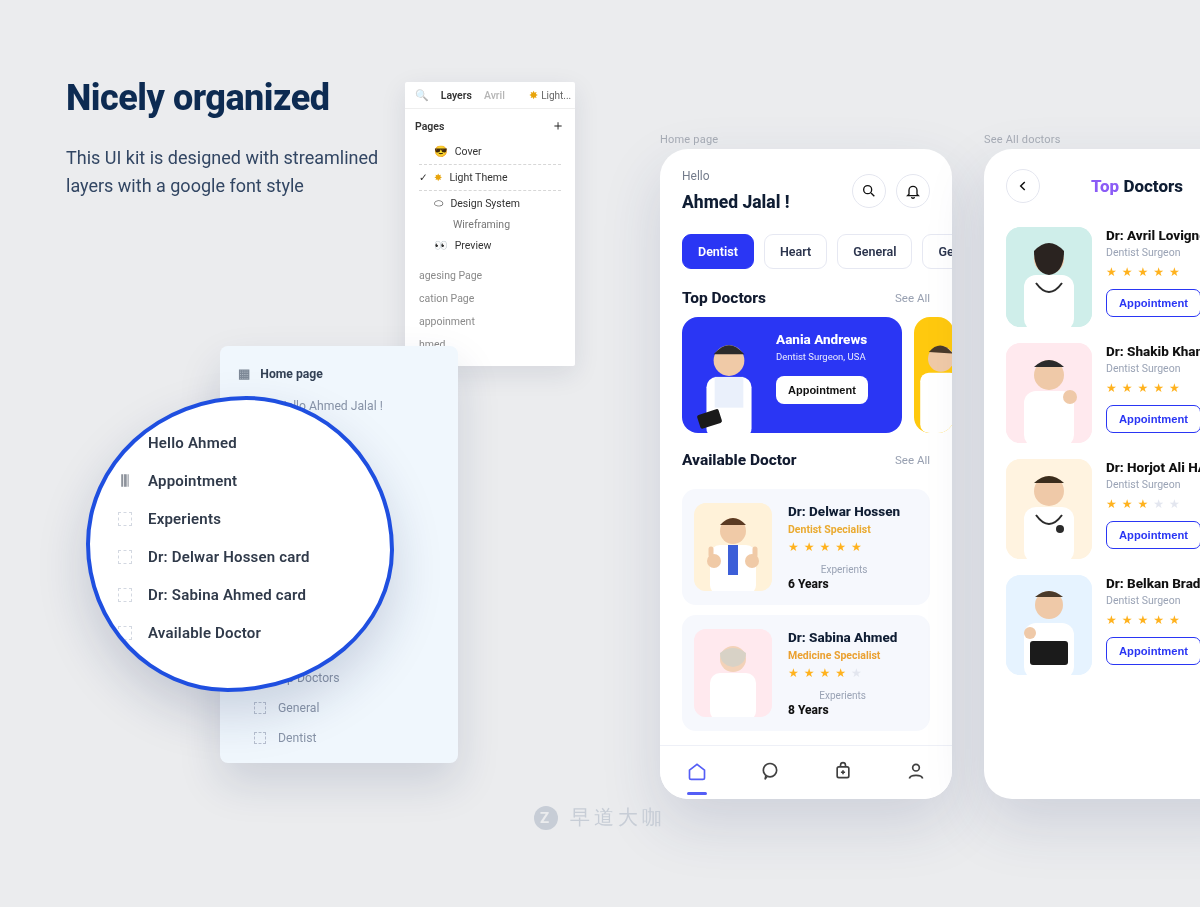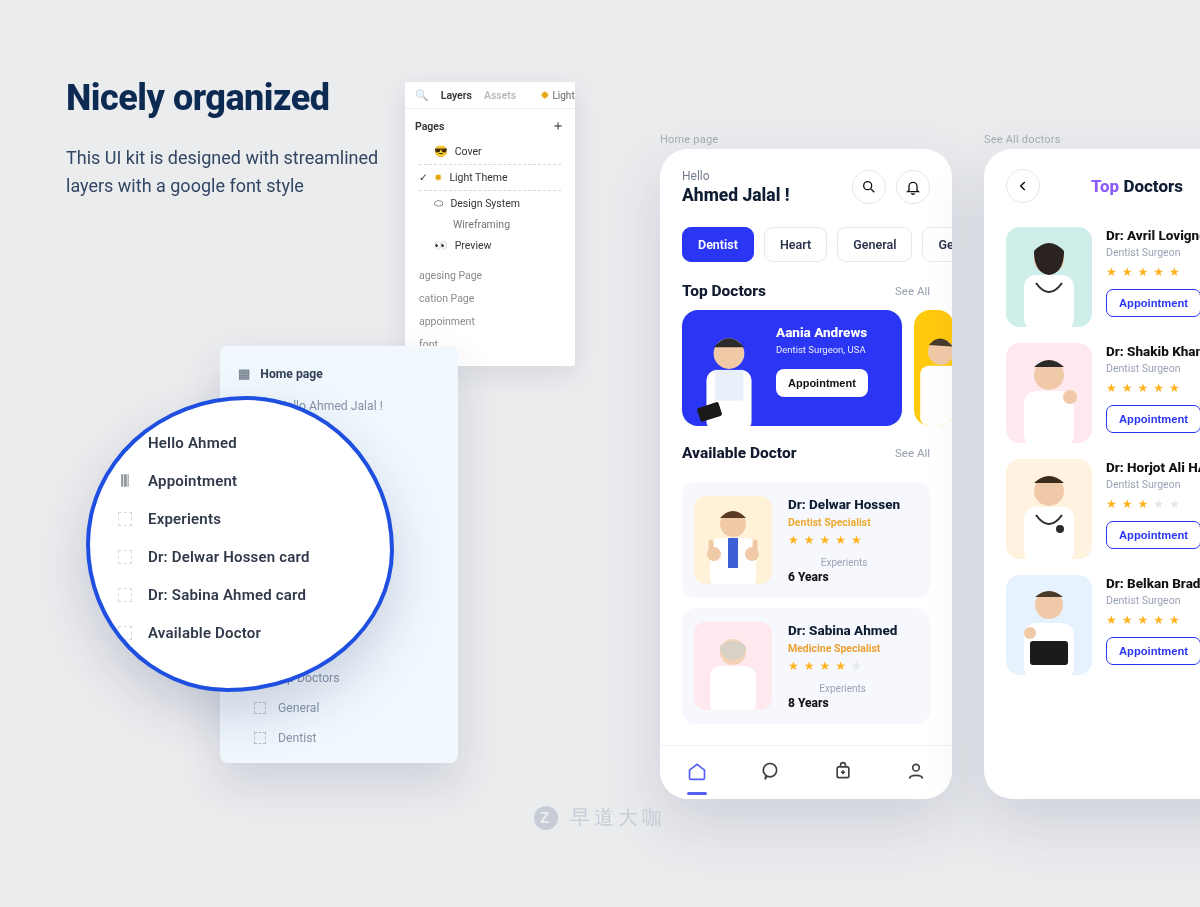--- a/index.html
+++ b/index.html
@@ -113,21 +113,21 @@
   box-shadow: 0 24px 60px rgba(40,55,110,.15);
   overflow:hidden;
 }
 .phone-home { left:660px; top:149px; width:292px; height:650px; }
 .phone-label { position:absolute; font-size:11px; color:#a7acb5; letter-spacing:.2px; }
 .lbl-home { left:660px; top:133px; }
 .lbl-all  { left:984px; top:133px; }
 
 .ph-header{ display:flex; align-items:center; justify-content:space-between; padding:20px 22px 8px;}
 .hello { font-size:12px; color:#747c8c; }
-.name  { font-size:17.5px; font-weight:800; color:#0f1d33; margin-top:2px;}
+.name  { font-size:17.5px; font-weight:800; color:#0f1d33; margin-top:9px;}
 .iconbtn { width:34px; height:34px; border-radius:50%; border:1.3px solid #e4e6ef; display:flex; align-items:center; justify-content:center; font-size:15px; color:#1a2236;}
 .iconbtns { display:flex; gap:10px;}
 
 .chips { display:flex; gap:10px; padding:14px 22px 2px; overflow:hidden;}
 .chip  { padding:9px 15px; border-radius:9px; font-size:12.5px; font-weight:600; color:#2b344d; border:1px solid #e6e8f2; background:#fff; white-space:nowrap;}
 .chip.active{ background:#2a36f4; border-color:#2a36f4; color:#fff;}
 
 .section-head { display:flex; align-items:center; justify-content:space-between; padding:18px 22px 10px;}
 .section-title { font-size:15.5px; font-weight:800; color:#111a2f; }
 .see-all { font-size:11.5px; color:#98a0b1; }
@@ -187,21 +187,21 @@
   <h1>
     <span>Nicely organized</span><br>
   </h1>
   <p>This UI kit is designed with streamlined layers with a google font style</p>
 </div>
 
 <div class="figma-panel">
   <div class="figma-tabs">
     <span class="magnify">🔍</span>
     <span class="tab">Layers</span>
-    <span class="tab dim">Assets</span>
+    <span class="tab dim">Avril</span>
     <span class="spacer"></span>
     <span class="theme">
         <span class="sun">✸</span>
         <span>Light...</span>
       </span>
   </div>
   <div class="figma-pages-head">
     <span>Pages</span>
     <span class="plus">＋</span>
   </div>
@@ -231,21 +231,21 @@
     <div class="fp-row">
         <span class="check">✓</span>
         <span class="emoji">👀</span>
         <span>Preview</span>
       </div>
   </div>
   <div class="figma-layers">
     <div class="fl-row dim">agesing Page</div>
     <div class="fl-row dim">cation Page</div>
     <div class="fl-row dim">appoinment</div>
-    <div class="fl-row dim">font</div>
+    <div class="fl-row dim">hmed</div>
   </div>
 </div>
 
 <div class="zoom-panel">
   <div class="zp-head">
       <span class="icon">▦</span>
       <span>Home page</span>
     </div>
   <div class="zp-row">
       <span class="sq"></span>

